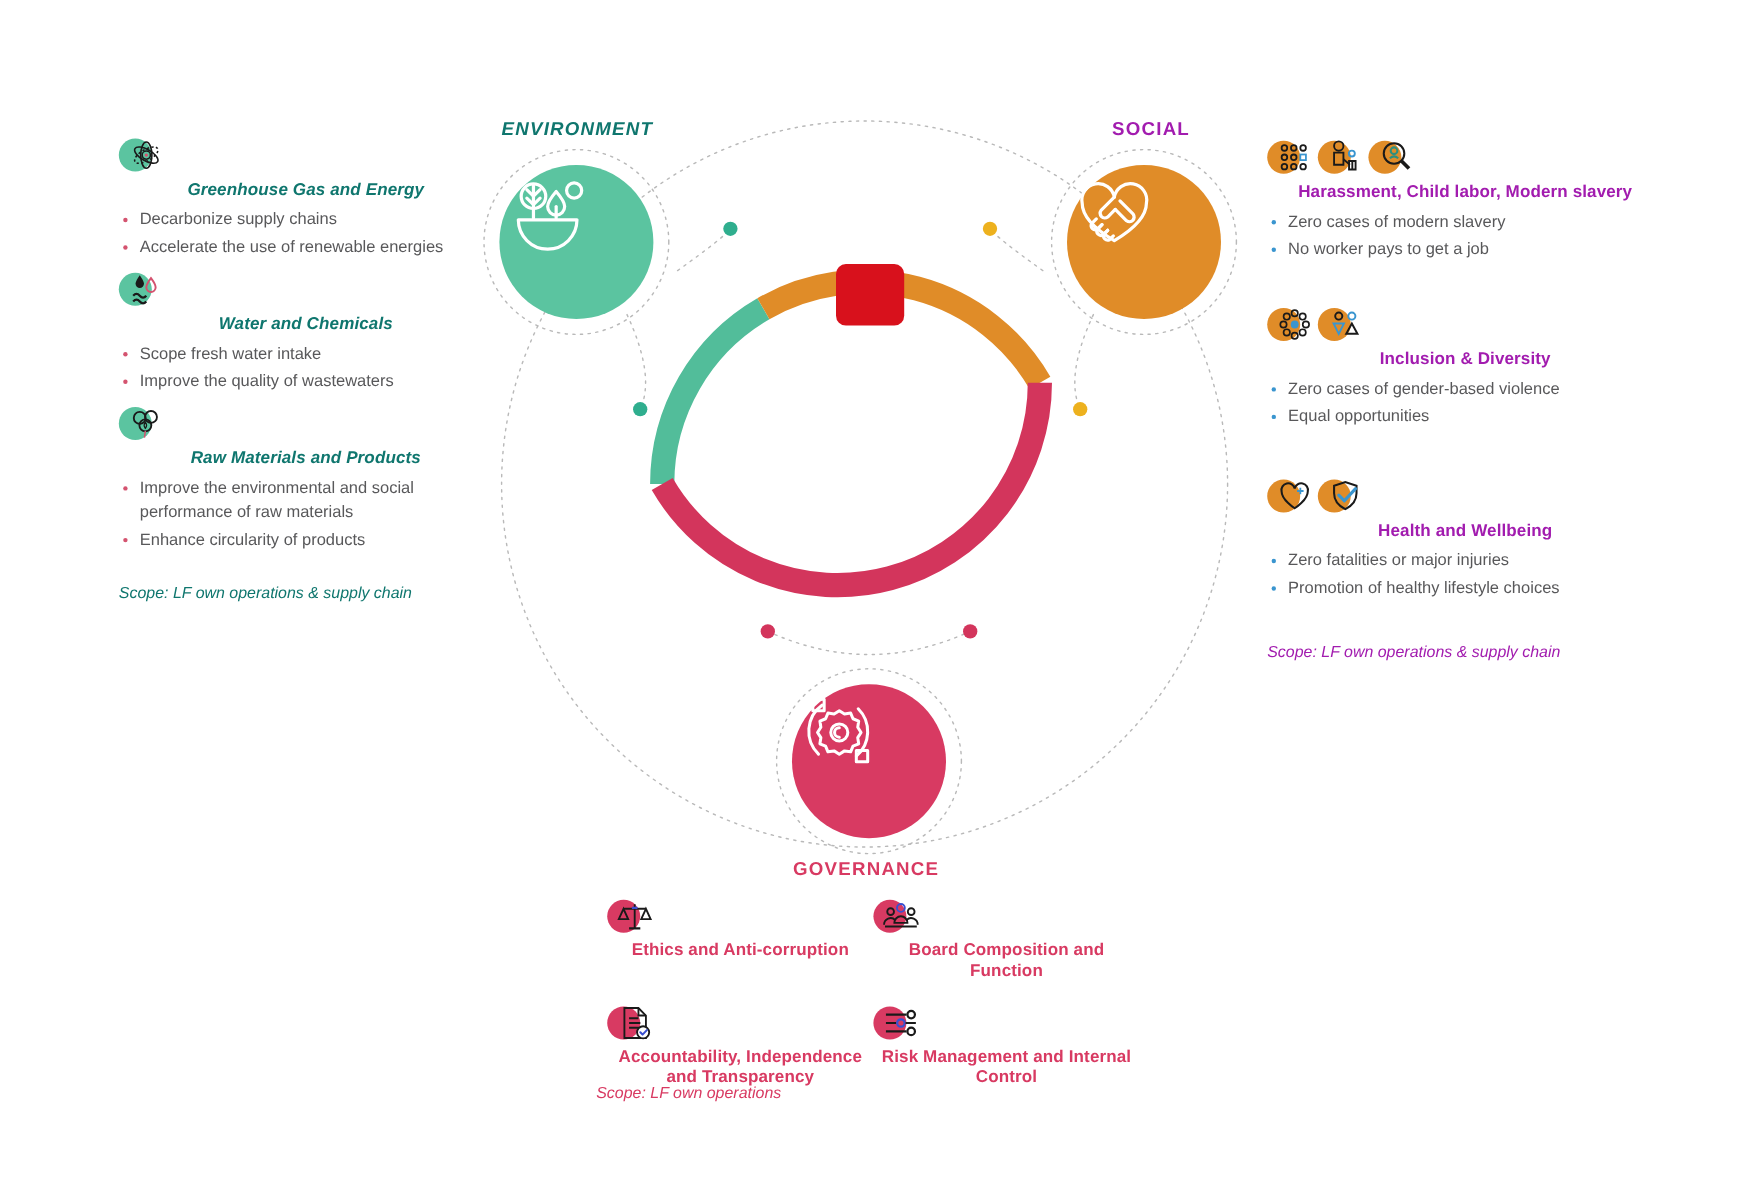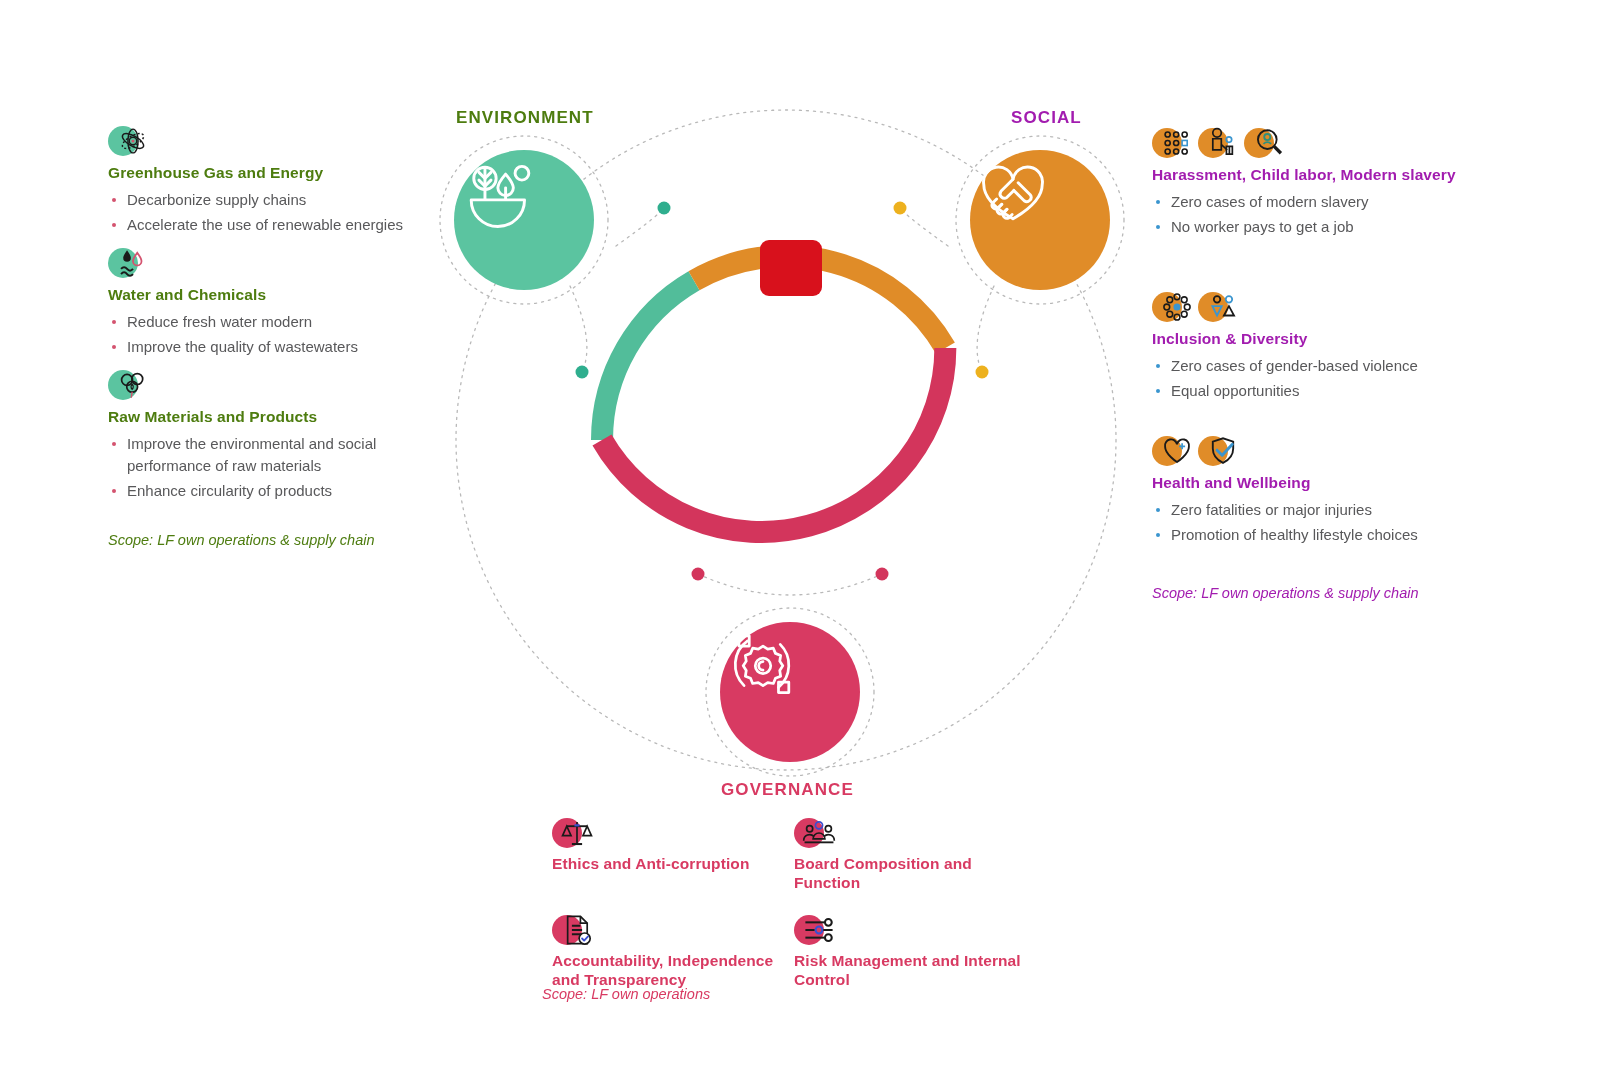--- a/index.html
+++ b/index.html
@@ -21,39 +21,39 @@
   .badges { display: flex; align-items: flex-end; gap: 2px; height: 40px; }
   .badge { position: relative; width: 44px; height: 38px; flex: 0 0 auto; }
   .badge .disc {
     position: absolute; left: 0; bottom: 2px;
     width: 30px; height: 30px; border-radius: 50%;
   }
   .badge svg { position: absolute; left: 8px; bottom: 0; width: 34px; height: 34px; }
 
   .topic-title {
     font-size: 15.5px; font-weight: bold; letter-spacing: .1px;
-    margin-top: 5px; line-height: 1.25;
+    margin-top: 5px; line-height: 1.25; text-align: center;
   }
   .bullets { margin-top: 7px; list-style: none; }
   .bullets li {
     position: relative; padding-left: 19px;
     font-size: 15px; color: #58585a; line-height: 1.46;
     margin-bottom: 3px;
   }
   .bullets li::before {
     content: ""; position: absolute; left: 4px; top: 9px;
     width: 4px; height: 4px; border-radius: 50%;
   }
   .green-b li::before { background: #d4536f; }
   .orange-b li::before { background: #3a95cf; }
 
   .scope {
     position: absolute; font-size: 14.5px; font-style: italic; font-weight: 500;
   }
-  .c-green  { color: #4d7c0f; }
+  .c-green  { color: #0f766e; font-style: italic; }
   .c-orange { color: #a21caf; }
   .c-pink   { color: #d83a62; }
 
   
   #diagram { position: absolute; left: 420px; top: 50px; width: 740px; height: 790px; }
   #diagram svg { position: absolute; left: 0; top: 0; }
 
   .pillar-label {
     position: absolute; font-size: 17px; font-weight: bold;
     letter-spacing: 1.1px; white-space: nowrap;
@@ -131,21 +131,21 @@
           <svg viewBox="0 0 40 40" fill="none" stroke="#1a1a1a" stroke-width="2">
             <path d="M13 5c0 0 -4.5 6 -4.5 9a4.5 4.5 0 0 0 9 0c0 -3 -4.5 -9 -4.5 -9z" fill="#1a1a1a" stroke="none"></path>
             <path d="M25 8c0 0 -5 6.6 -5 9.9a5 5 0 0 0 10 0c0 -3.3 -5 -9.9 -5 -9.9z" stroke="#d4536f" stroke-width="2.1"></path>
             <path d="M6 27q3.5 -4 7 0t7 0" stroke-width="2.4"></path>
             <path d="M6 33q3.5 -4 7 0t7 0" stroke-width="2.4"></path>
           </svg>
         </span>
       </div>
       <div class="topic-title c-green">Water and Chemicals</div>
       <ul class="bullets green-b">
-        <li>Reduce fresh water modern</li>
+        <li>Scope fresh water intake</li>
         <li>Improve the quality of wastewaters</li>
       </ul>
     </div>
 
     <div class="topic" style="top:362px">
       <div class="badges">
         <span class="badge">
           <span class="disc" style="background:#5bc4a0"></span>
           <svg viewBox="0 0 40 40" fill="none" stroke="#1a1a1a" stroke-width="2">
             <circle cx="13" cy="14" r="6.4"></circle>
@@ -205,21 +205,21 @@
           </svg>
         </span>
       </div>
       <div class="topic-title c-orange">Harassment, Child labor, Modern slavery</div>
       <ul class="bullets orange-b">
         <li>Zero cases of modern slavery</li>
         <li>No worker pays to get a job</li>
       </ul>
     </div>
 
-    <div class="topic" style="top:284px">
+    <div class="topic" style="top:272px">
       <div class="badges">
         <span class="badge">
           <span class="disc" style="background:#e08c28"></span>
           <svg viewBox="0 0 40 40" fill="none" stroke="#1a1a1a" stroke-width="1.8">
             <g>
               <circle cx="20" cy="8" r="3.4"></circle>
                 <circle cx="20" cy="32" r="3.4"></circle>
               <circle cx="8" cy="20" r="3.4"></circle>
                 <circle cx="32" cy="20" r="3.4"></circle>
               <circle cx="11.5" cy="11.5" r="3.4"></circle>

